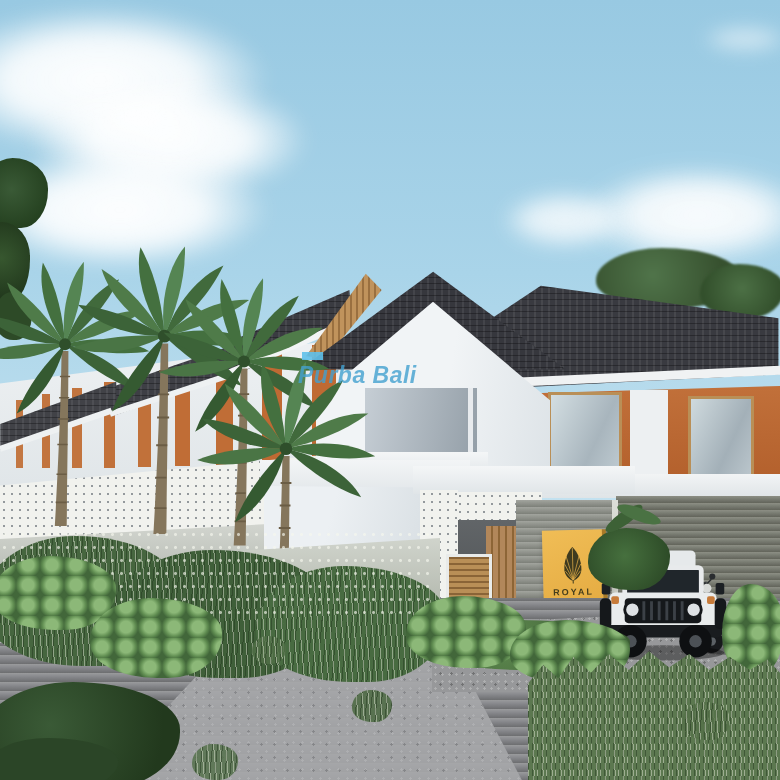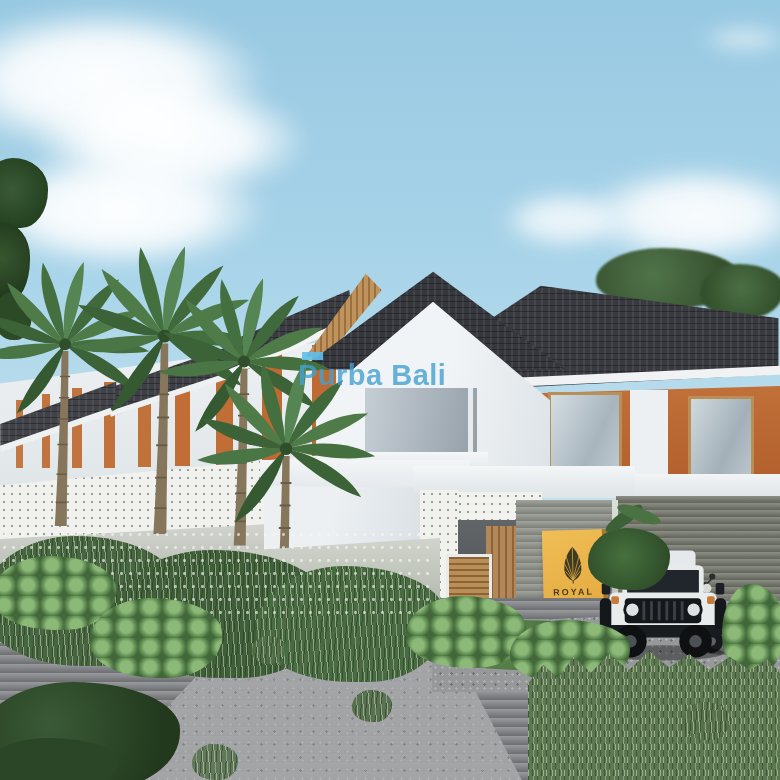--- a/index.html
+++ b/index.html
@@ -9,21 +9,21 @@
   .shingle{background-image:repeating-linear-gradient(0deg,rgba(0,0,0,.30) 0 1px,rgba(0,0,0,0) 1px 6px),repeating-linear-gradient(90deg,rgba(255,255,255,.07) 0 2px,rgba(0,0,0,0) 2px 7px);}
   .breeze{background-color:#f1f2ee;background-image:radial-gradient(rgba(70,80,90,.55) 1.3px,rgba(0,0,0,0) 1.5px);background-size:8px 8px;}
   .speckle{background-image:radial-gradient(rgba(255,255,255,.22) 1px,rgba(0,0,0,0) 1.2px),radial-gradient(rgba(0,0,0,.25) 1px,rgba(0,0,0,0) 1.2px);background-size:7px 7px,11px 11px;background-position:0 0,3px 5px;}
   .roadtex{background-image:radial-gradient(rgba(255,255,255,.15) 1px,rgba(0,0,0,0) 1.3px),radial-gradient(rgba(25,25,28,.22) 1px,rgba(0,0,0,0) 1.3px);background-size:9px 9px,13px 13px;background-position:2px 3px,6px 8px;}
   .flowers{background-image:radial-gradient(rgba(246,248,238,.85) 1.1px,rgba(0,0,0,0) 1.4px);background-size:9px 13px;}
   .roundleaf{background-image:radial-gradient(circle at 50% 45%,#8cb878 0 36%,#618e52 58%,#42673a 78%);background-size:24px 20px;}
   .grasstex{background-image:repeating-linear-gradient(85deg,rgba(236,240,224,.45) 0 1px,rgba(0,0,0,0) 1px 6px),repeating-linear-gradient(95deg,rgba(35,55,30,.5) 0 1px,rgba(0,0,0,0) 1px 5px);}
   .blob{border-radius:48% 55% 42% 52%/55% 45% 55% 45%;}
   .wood{background:repeating-linear-gradient(90deg,#c0935c 0 4px,#9a7040 4px 6px);}
   .wm-brand{font-size:38px;font-weight:800;letter-spacing:.5px;color:rgba(255,255,255,.82);line-height:40px;}
-  .wm-region{font-size:29px;font-weight:700;letter-spacing:.5px;color:rgba(66,160,207,.80);line-height:24px;}
+  .wm-region{font-size:23px;font-weight:700;letter-spacing:.5px;color:rgba(66,160,207,.80);line-height:24px;font-style:italic;}
   .sign-title{font-size:9px;font-weight:700;letter-spacing:2px;color:#453e1d;text-align:center;}
   .sign-sub{font-size:4.5px;font-weight:400;letter-spacing:1px;color:#5a522c;text-align:center;}
 </style>
 </head>
 <body>
 
 <div id="scene">
 
   <div class="abs" style="left:0;top:0;width:780px;height:780px;background:linear-gradient(180deg,#98c9e2 0%,#a9d4e9 35%,#c8e4f1 70%,#ddedf5 100%);"></div>
 

